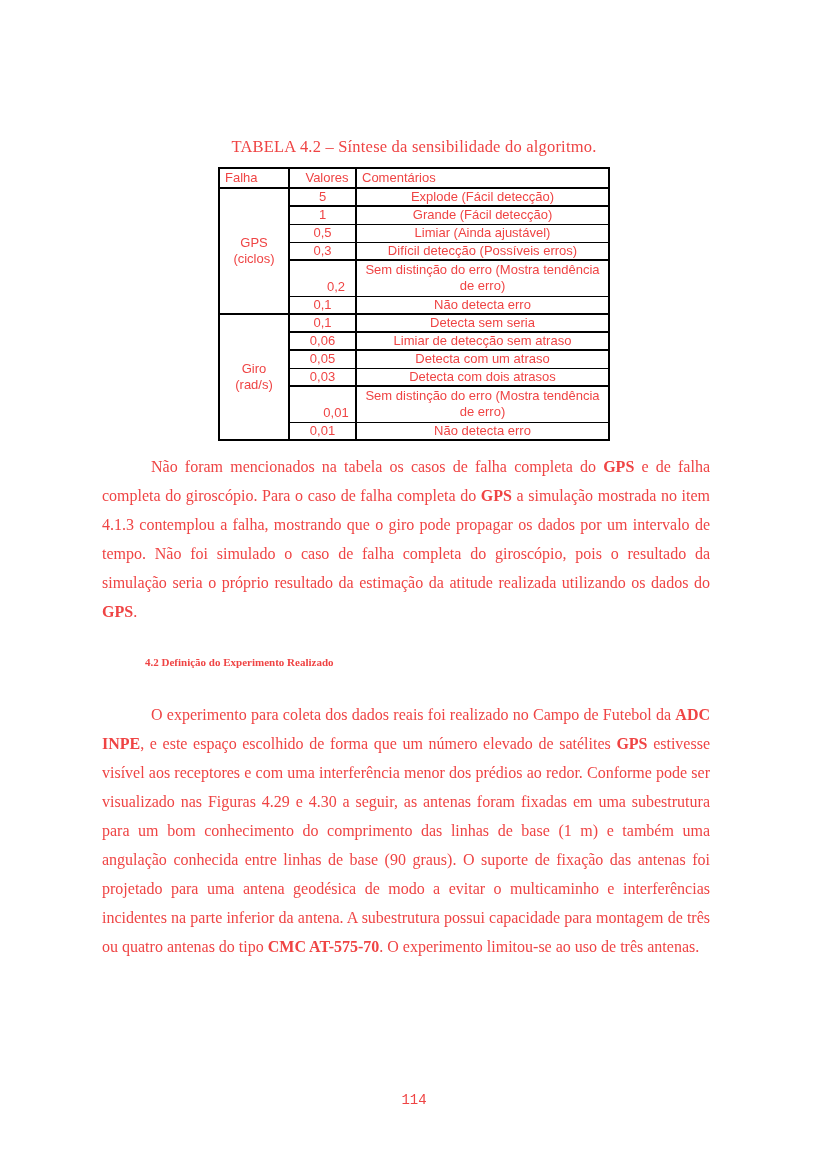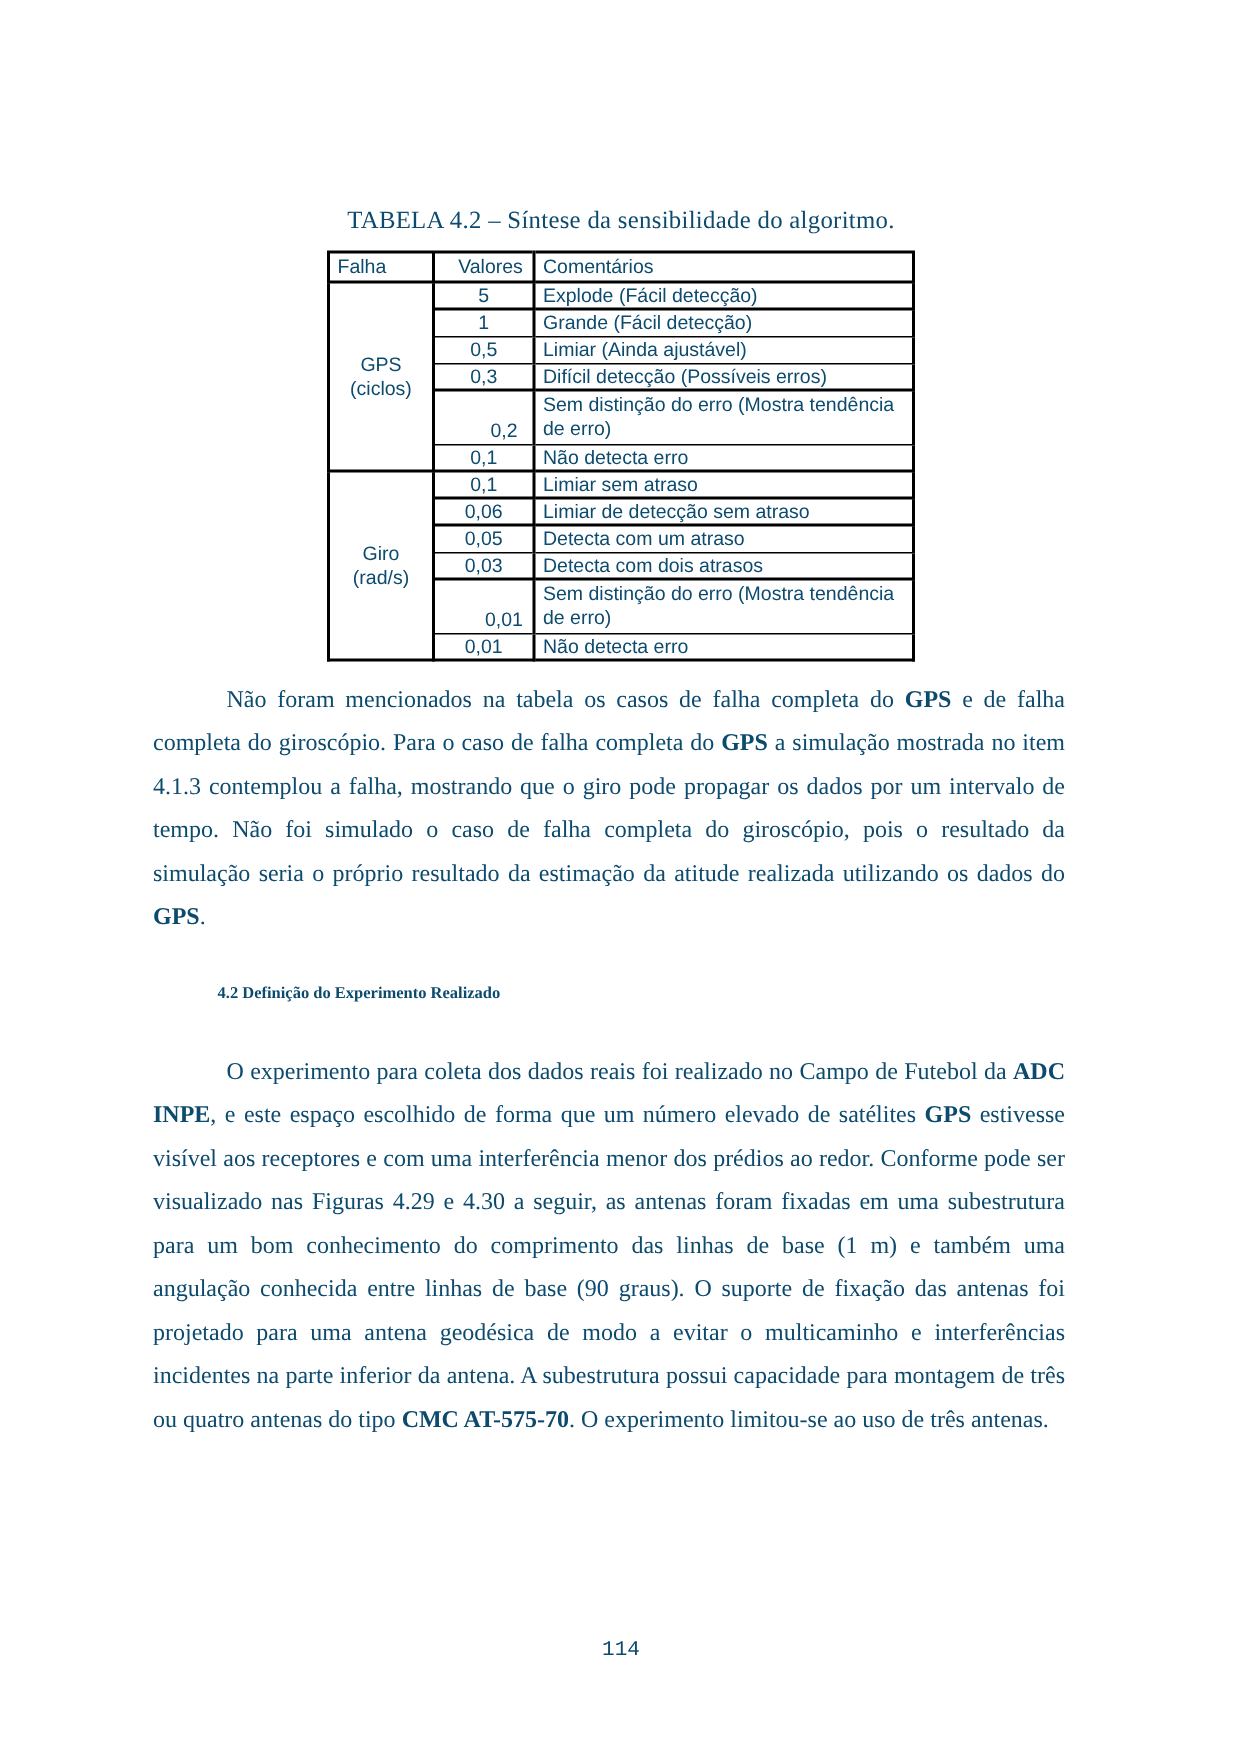--- a/index.html
+++ b/index.html
@@ -1,21 +1,21 @@
 <!DOCTYPE html>
 <html><head>
 <meta charset="utf-8">
 <style>
   html, body { margin: 0; padding: 0; background: #ffffff; }
   .page {
     position: relative;
     width: 792px;
     height: 1169px;
     background: #ffffff;
-    color: #0c4a6e;
+    color: #ef4444;
     overflow: hidden;
   }
 
   
   .caption {
     position: absolute;
     top: 137px;
     left: 0;
     width: 828px;
     text-align: center;
@@ -46,21 +46,21 @@
     overflow: hidden;
   }
   .senstable thead tr { height: 20px; }
   .senstable tbody tr { height: 18px; }
   .senstable tbody tr.tall { height: 36px; }
   .senstable th { font-weight: normal; text-align: left; vertical-align: middle; border-bottom-width: 2px; }
   .senstable th.h-valores { text-align: center; padding-left: 14px; }
   .senstable td.fault { text-align: center; vertical-align: middle; }
   .senstable td.value { text-align: center; vertical-align: middle; }
   .senstable td.value.vbottom { vertical-align: bottom; padding-bottom: 1px; padding-left: 32px; }
-  .senstable td.comment { text-align: left; vertical-align: middle; }
+  .senstable td.comment { text-align: center; vertical-align: middle; }
   .senstable td.bb2, .senstable th.bb2 { border-bottom-width: 2px; }
 
   
   .para {
     position: absolute;
     left: 102px;
     width: 608px;
     font-family: "Liberation Serif", serif;
     font-size: 16px;
     line-height: 29px;
@@ -139,21 +139,21 @@
         <tr>
           <td class="value bb2">0,1</td>
           <td class="comment bb2">Não detecta erro</td>
         </tr>
         <tr>
           <td rowspan="6" class="fault bb2">
             <div>Giro</div>
             <div>(rad/s)</div>
           </td>
           <td class="value bb2">0,1</td>
-          <td class="comment bb2">Limiar sem atraso</td>
+          <td class="comment bb2">Detecta sem seria</td>
         </tr>
         <tr>
           <td class="value bb2">0,06</td>
           <td class="comment bb2">Limiar de detecção sem atraso</td>
         </tr>
         <tr>
           <td class="value">0,05</td>
           <td class="comment">Detecta com um atraso</td>
         </tr>
         <tr>

